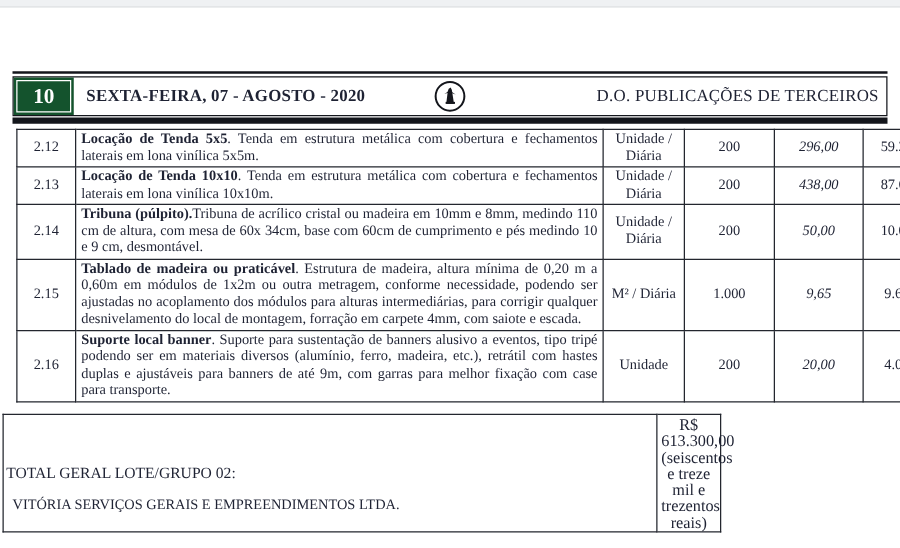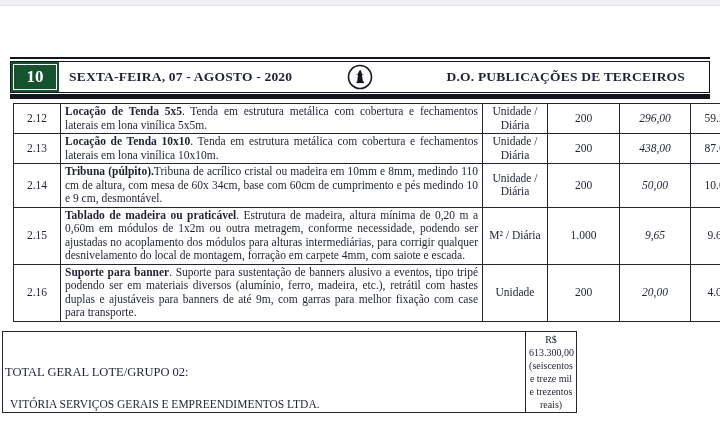--- a/index.html
+++ b/index.html
@@ -11,40 +11,40 @@
   .top-strip{position:absolute;top:0;left:0;right:0;height:5px;background:#eff1f3;border-bottom:1px solid #dfe1e4;}
 
   
   .masthead{position:absolute;top:57px;left:10px;width:700px;}
   .mh-rule-top{height:2px;background:#14161c;margin-bottom:2px;}
   .mh-inner{border:1.5px solid #14161c;height:30px;display:flex;align-items:stretch;position:relative;background:#fff;}
   .page-num{width:48px;background:#14532d;color:#ffffff;display:flex;}
   .page-num-inner{border:1px solid #ffffff;margin:2px;flex:1;display:flex;align-items:center;justify-content:center;font-weight:bold;font-size:17px;}
   .mh-title{font-weight:bold;font-size:13.5px;margin-left:10px;align-self:center;white-space:nowrap;letter-spacing:.2px;}
   .mh-logo{position:absolute;left:50%;top:2px;transform:translateX(-50%);width:26px;height:26px;}
-  .mh-right{margin-left:auto;align-self:center;font-weight:bold;font-size:13.5px;margin-right:24px;white-space:nowrap;letter-spacing:.2px;}
+  .mh-right{margin-left:auto;align-self:center;font-weight:normal;font-size:13.5px;margin-right:6px;white-space:nowrap;letter-spacing:.2px;}
   .mh-rule-bottom{height:5px;background:#14161c;margin-top:1px;}
 
   
   .items-table{position:absolute;top:103px;left:13px;width:697px;border-collapse:collapse;table-layout:fixed;
     font-size:11.5px;line-height:13.5px;color:#1e2233;}
   .items-table td{border:1.5px solid #23262e;vertical-align:middle;padding:1px 4px;}
   .c-num{width:38px;text-align:center;}
   .c-desc{width:413px;text-align:justify;padding:1px 5px;}
   .c-unit{width:56px;text-align:center;padding:1px 1px;}
   .c-qty{width:63px;text-align:center;}
   .c-price{width:62px;text-align:center;font-style:italic;}
   .c-total{width:65px;text-align:center;}
 
   
   .totals{position:absolute;left:2px;top:331px;width:708px;}
   .totals-table{border-collapse:collapse;table-layout:fixed;width:575px;margin-bottom:3px;}
   .totals-table td{border:1.5px solid #23262e;}
   .t-label{width:516px;font-size:12.5px;padding:3px 4px 3px 2px;vertical-align:middle;}
-  .t-value{text-align:center;font-size:10px;line-height:13px;padding:1px 3px;vertical-align:middle;}
+  .t-value{text-align:center;font-size:13px;line-height:13px;padding:1px 3px;vertical-align:middle;}
 
   
   .footer{position:absolute;left:10px;top:396px;width:706px;font-size:11.5px;line-height:16.5px;}
   .footer b{font-weight:bold;}
 </style>
 </head>
 <body>
 
 <div class="top-strip"></div>
 
@@ -97,21 +97,21 @@
       <tr>
         <td class="c-num">2.15</td>
         <td class="c-desc"><b>Tablado de madeira ou praticável</b><span>. Estrutura de madeira, altura mínima de 0,20 m a 0,60m em módulos de 1x2m ou outra metragem, conforme necessidade, podendo ser ajustadas no acoplamento dos módulos para alturas intermediárias, para corrigir qualquer desnivelamento do local de montagem, forração em carpete 4mm, com saiote e escada.</span></td>
         <td class="c-unit">M² / Diária</td>
         <td class="c-qty">1.000</td>
         <td class="c-price">9,65</td>
         <td class="c-total">9.650,00</td>
       </tr>
       <tr>
         <td class="c-num">2.16</td>
-        <td class="c-desc"><b>Suporte para banner</b><span>. Suporte para sustentação de banners alusivo a eventos, tipo tripé podendo ser em materiais diversos (alumínio, ferro, madeira, etc.), retrátil com hastes duplas e ajustáveis para banners de até 9m, com garras para melhor fixação com case para transporte.</span></td>
+        <td class="c-desc"><b>Suporte local banner</b><span>. Suporte para sustentação de banners alusivo a eventos, tipo tripé podendo ser em materiais diversos (alumínio, ferro, madeira, etc.), retrátil com hastes duplas e ajustáveis para banners de até 9m, com garras para melhor fixação com case para transporte.</span></td>
         <td class="c-unit">Unidade</td>
         <td class="c-qty">200</td>
         <td class="c-price">20,00</td>
         <td class="c-total">4.000,00</td>
       </tr>
     </tbody>
 </table>
 
 <div class="totals">
     <table class="totals-table">

